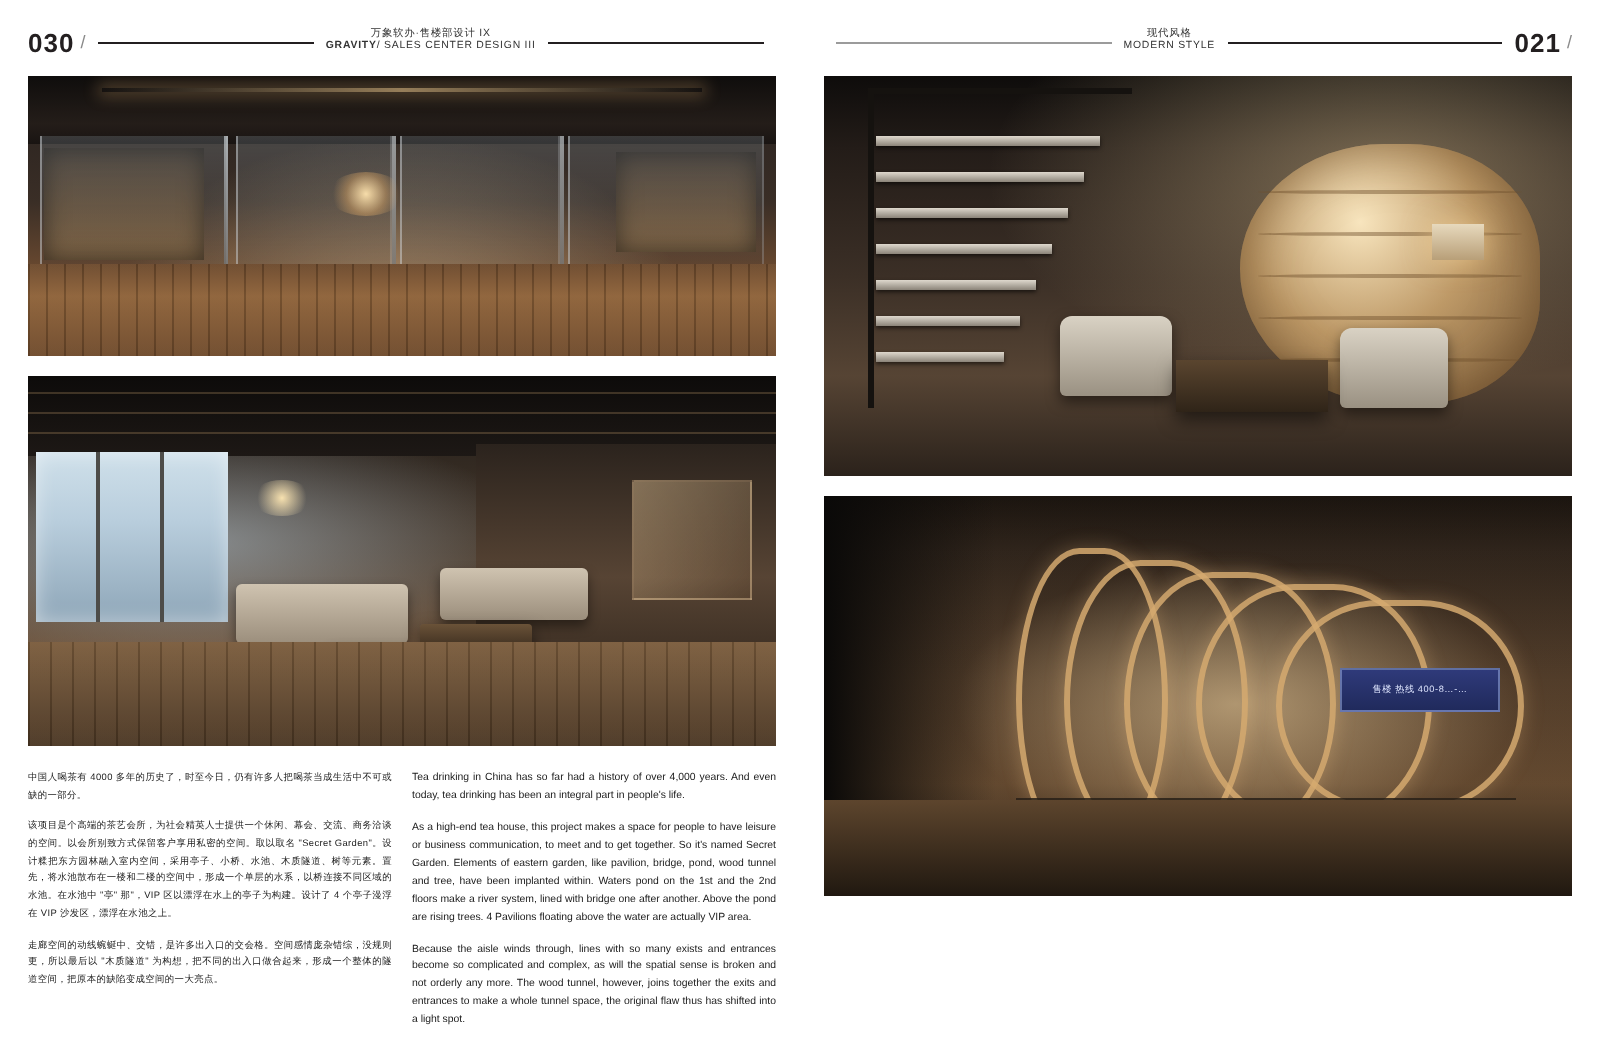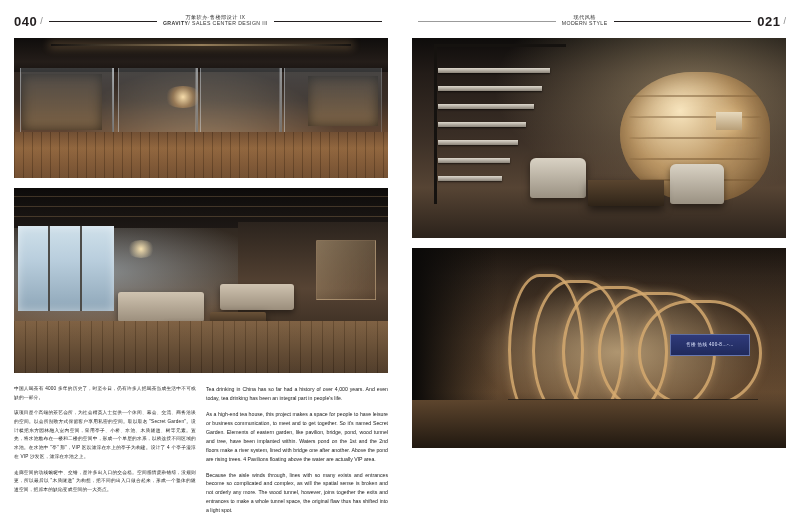--- a/index.html
+++ b/index.html
@@ -318,21 +318,21 @@
   }
 </style>
 </head>
 <body>
 
 <div class="spread">
 
   <div class="page page-left">
 
     <div class="runhead">
-      <span class="folio">040</span>
+      <span class="folio">030</span>
       <span class="folio-slash">/</span>
       <span class="rule"></span>
       <span class="runhead-title">
         <span class="runhead-cn">万象软办·售楼部设计 IX</span>
         <span class="runhead-en"><b>GRAVITY</b><span>/ SALES CENTER DESIGN III</span></span>
       </span>
       <span class="rule"></span>
     </div>
 
     <div class="photo p1">

